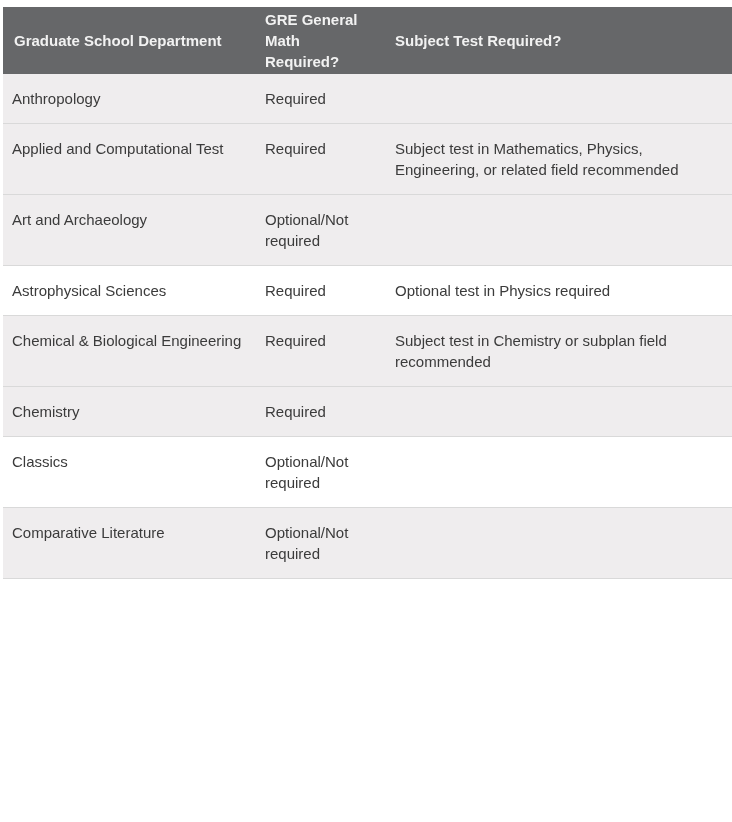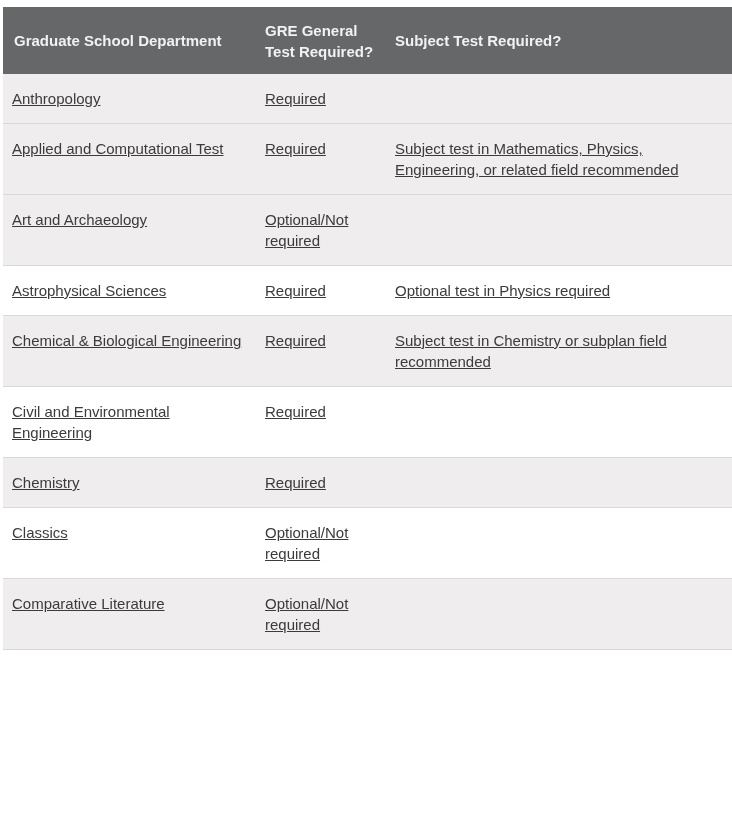--- a/index.html
+++ b/index.html
@@ -42,40 +42,39 @@
   }
   thead th:first-child { padding-left: 11px; padding-right: 12px; }
   thead th:last-child  { padding-right: 24px; }
 
   tbody td {
     vertical-align: top;
     padding: 14px 10px 14px 10px;
     border-bottom: 1px solid #d9d9d9;
     box-sizing: border-box;
     background: #ffffff;
-    text-decoration: underline;
   }
   tbody td:first-child { padding-left: 9px; padding-right: 12px; }
   tbody td:last-child  { padding-right: 4px; }
   tbody tr.alt td { background: #efedee; }
 </style>
 </head>
 <body>
 
 <div class="table-wrap">
   <table class="gre-table">
     <colgroup>
       <col class="c1">
         <col class="c2">
         <col class="c3">
     </colgroup>
     <thead>
       <tr>
         <th>Graduate School Department</th>
-        <th>GRE General Test Required?</th>
+        <th>GRE General Math Required?</th>
         <th>Subject Test Required?</th>
       </tr>
     </thead>
     <tbody id="table-body">
         <tr class="alt">
           <td>Anthropology</td>
           <td>Required</td>
           <td></td>
         </tr>
         <tr class="alt">
@@ -91,25 +90,20 @@
         <tr>
           <td>Astrophysical Sciences</td>
           <td>Required</td>
           <td>Optional test in Physics required</td>
         </tr>
         <tr class="alt">
           <td>Chemical &amp; Biological Engineering</td>
           <td>Required</td>
           <td>Subject test in Chemistry or subplan field recommended</td>
         </tr>
-        <tr>
-          <td>Civil and Environmental Engineering</td>
-          <td>Required</td>
-          <td></td>
-        </tr>
         <tr class="alt">
           <td>Chemistry</td>
           <td>Required</td>
           <td></td>
         </tr>
         <tr>
           <td>Classics</td>
           <td>Optional/Not required</td>
           <td></td>
         </tr>

